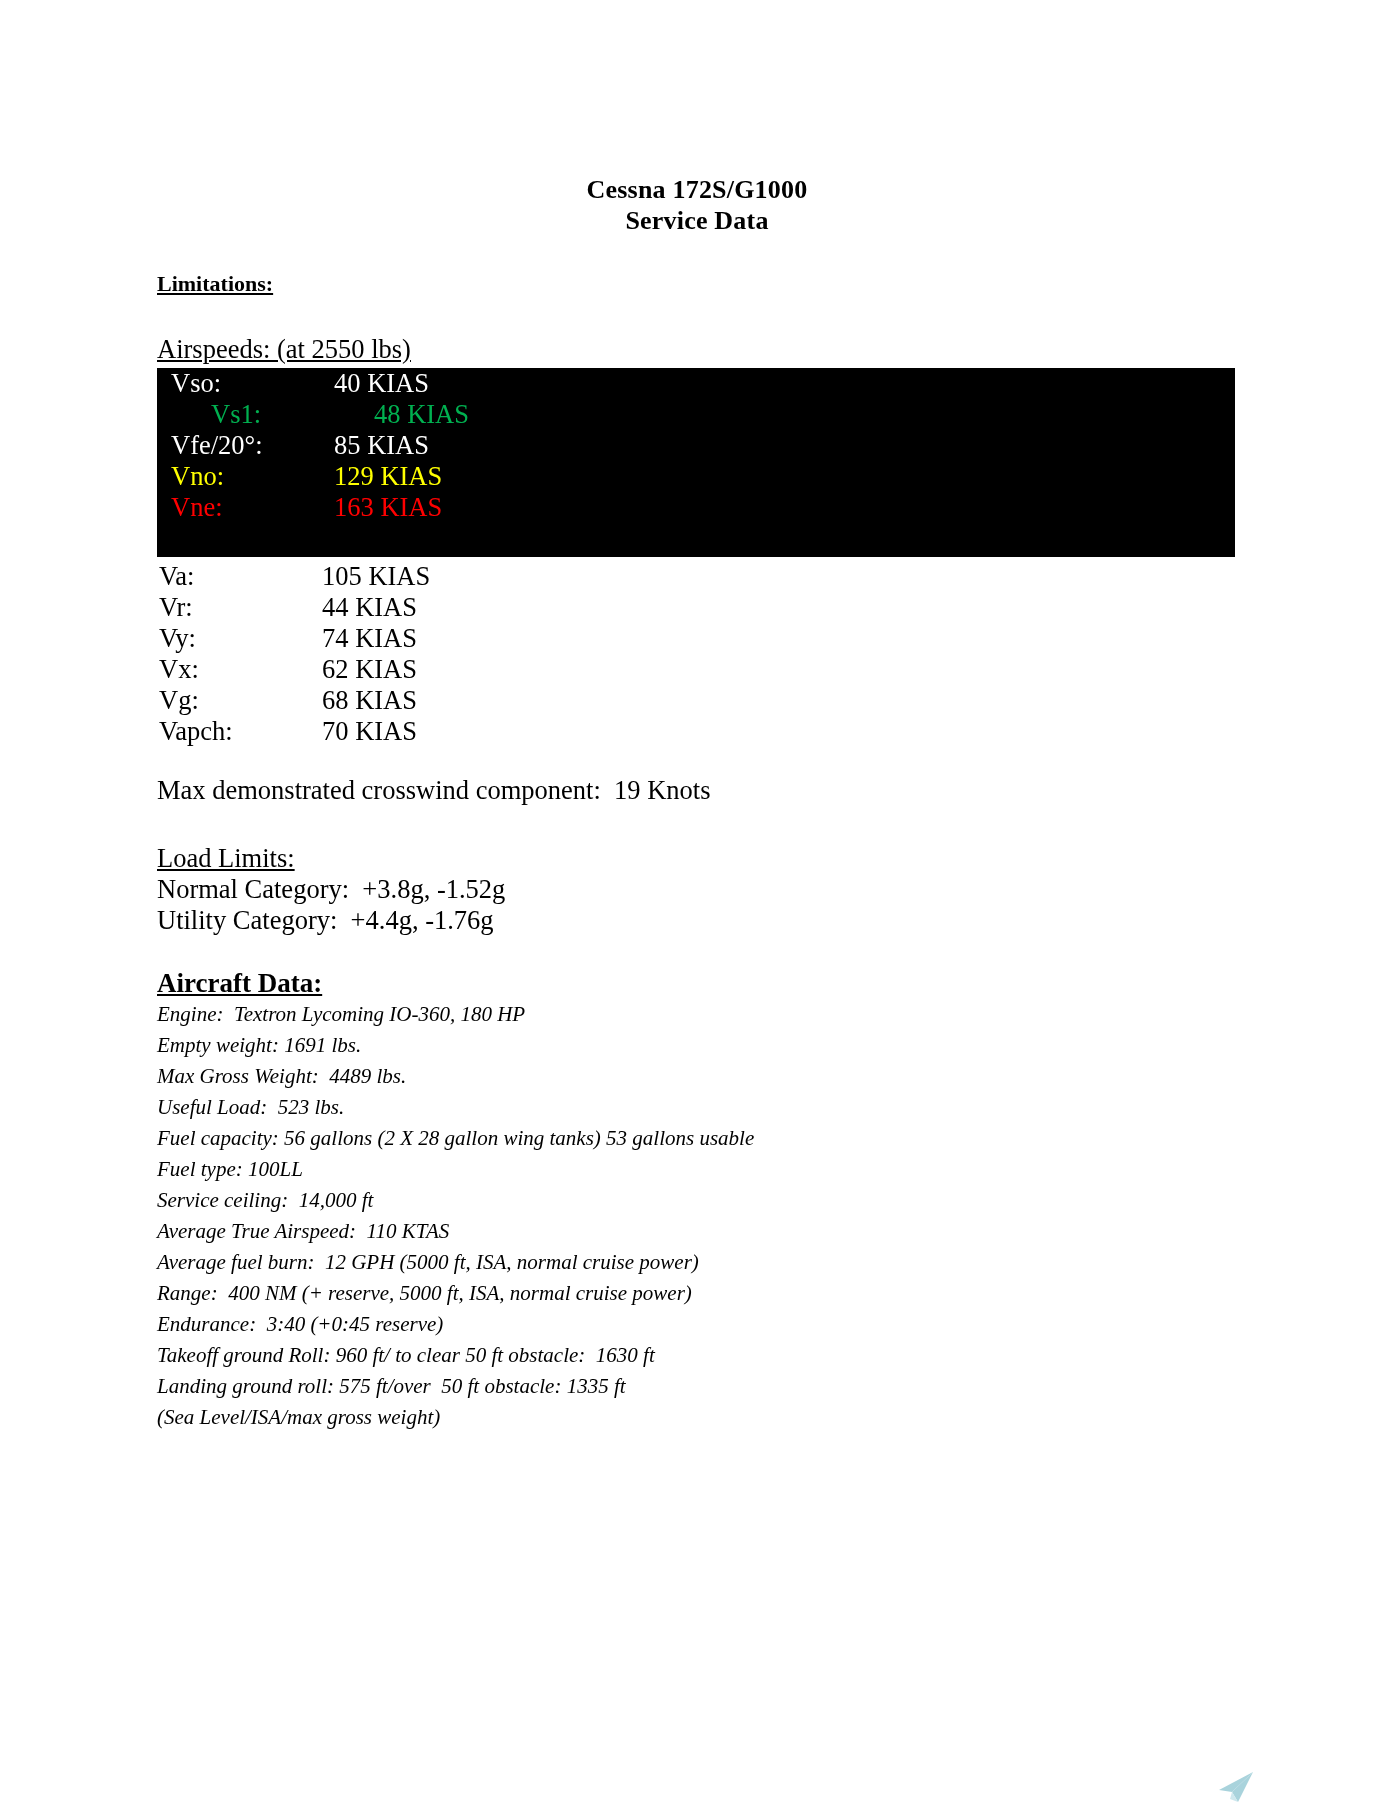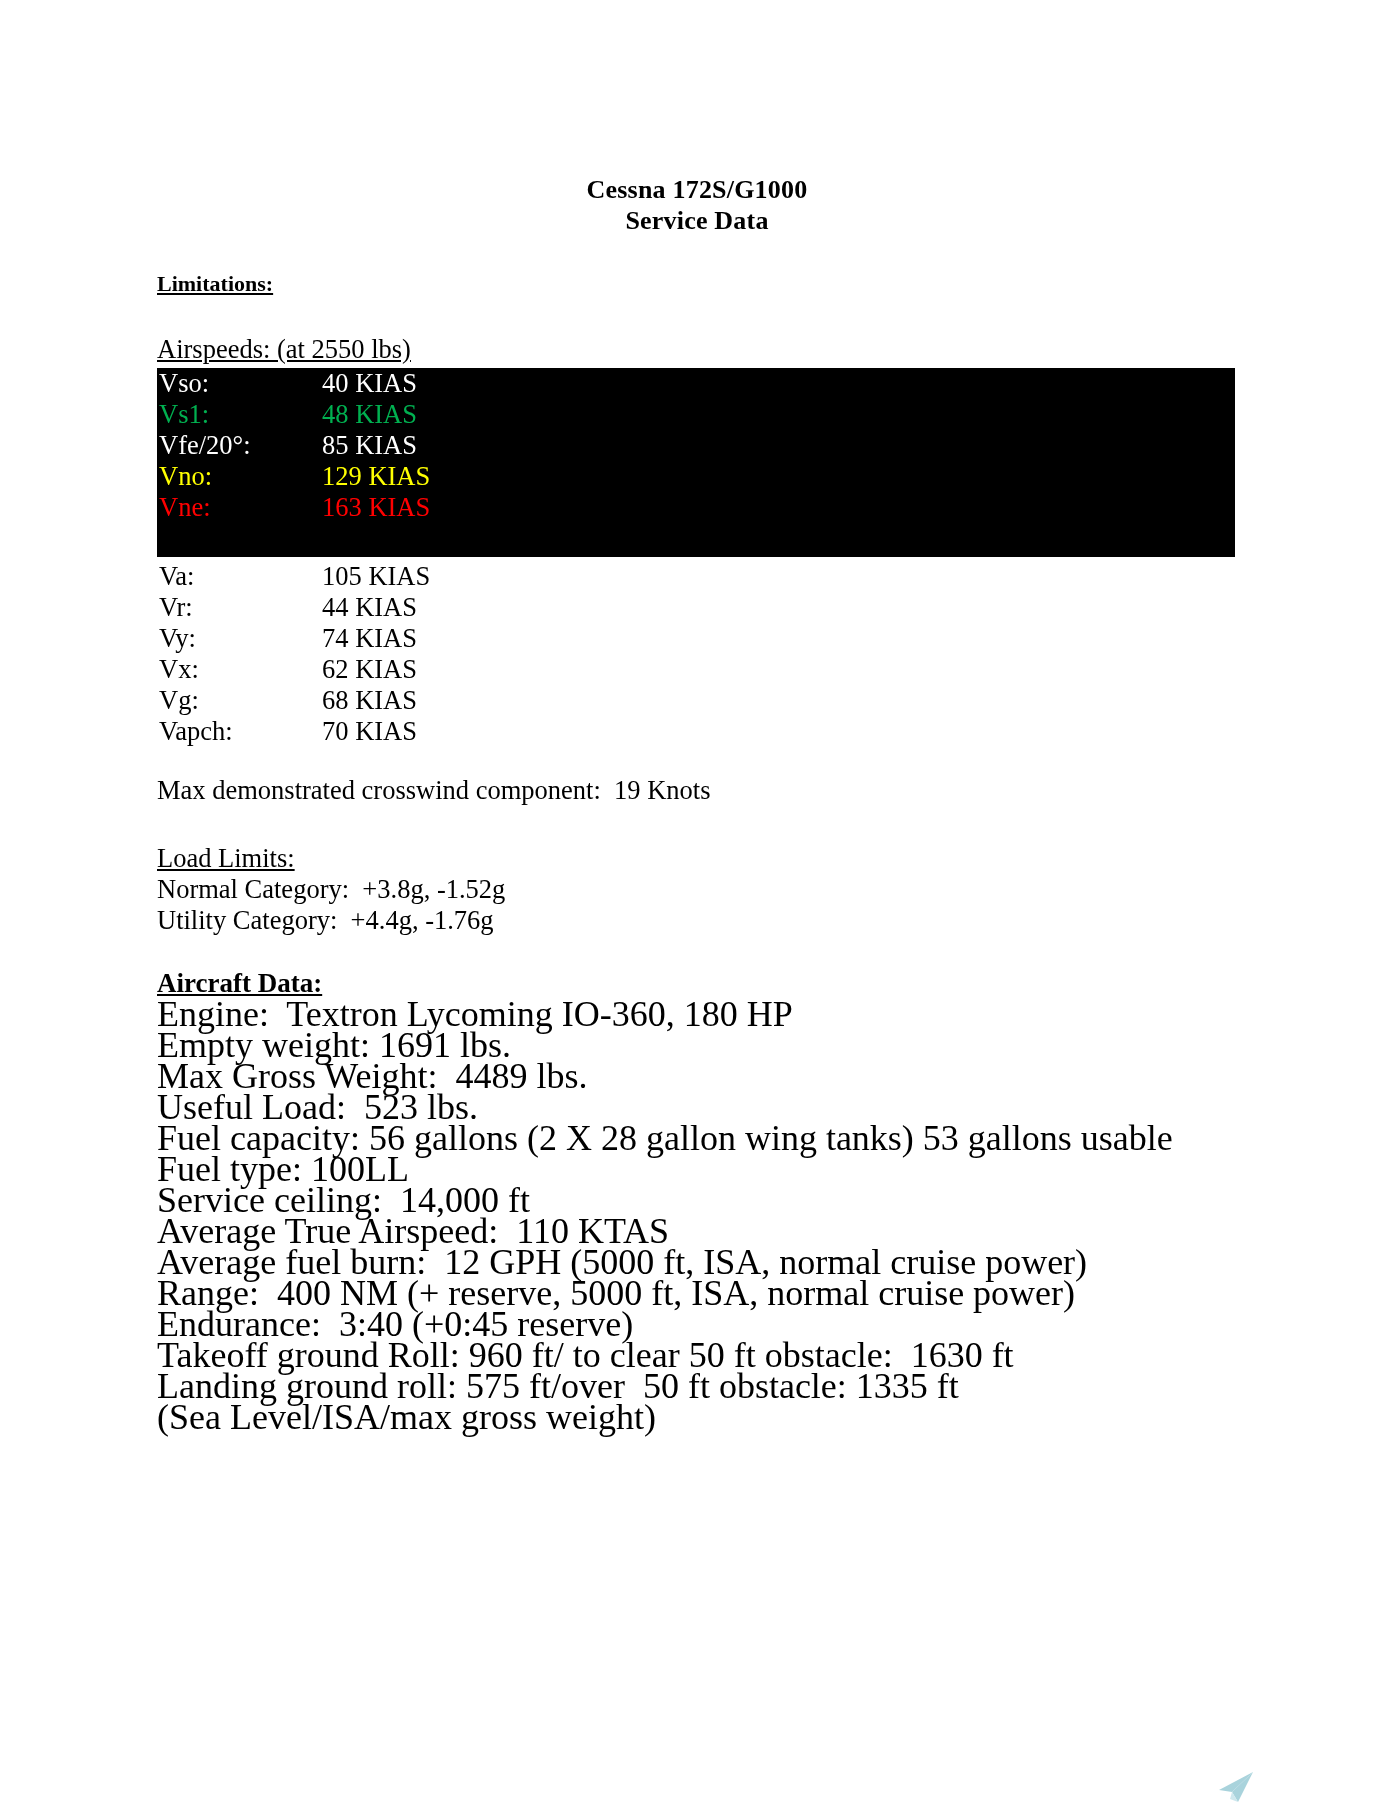--- a/index.html
+++ b/index.html
@@ -80,21 +80,21 @@
     height: 189px;
     background: #000000;
   }
   .spd-row {
     position: relative;
     height: 31px;
     line-height: 31px;
     font-size: 26.5px;
     white-space: pre;
   }
-  .hl-block .spd-row { padding-left: 2px; }
+  .hl-block .spd-row { padding-left: 14px; }
   .spd-row .spd-label {
     display: inline-block;
     width: 163px;
   }
   .spd-row .spd-value {
     display: inline-block;
   }
 
   
   .plain-rows {
@@ -108,22 +108,23 @@
   #crosswind-line { top: 759px; }
   #load-limits-heading { top: 827px; }
   #load-normal { top: 858px; }
   #load-utility { top: 889px; }
   #aircraft-data-heading { top: 952px; font-size: 27px; }
 
   .data-list {
     position: absolute;
     left: 157px;
     top: 983px;
-    font-size: 36px;
-    line-height: 31px;
+    font-size: 21px;
+    line-height: 31px;
+    font-style: italic;
   }
   .data-list .data-line {
     white-space: pre;
     height: 31px;
     line-height: 31px;
   }
 
   
   .plane-icon {
     position: absolute;
@@ -143,21 +144,21 @@
       <span>Cessna 172S/G1000</span>
       <span class="line2">Service Data</span>
     </div>
 
     <div class="block heading-bold-ul" id="limitations-heading">Limitations:</div>
 
     <div class="block heading-ul" id="airspeeds-heading">Airspeeds: (at 2550 lbs)</div>
 
     <div class="hl-block" id="airspeeds-highlighted" style="background: rgb(0, 0, 0);">
         <div class="spd-row" style="color: rgb(255, 255, 255);"><span class="spd-label">Vso:</span><span class="spd-value">40 KIAS</span></div>
-        <div class="spd-row" style="color: rgb(0, 176, 80);"><span class="spd-label">Vs1:</span><span class="spd-value">48 KIAS</span></div>
+        <div class="spd-row" style="color: rgb(0, 176, 80); margin-left: 40px;"><span class="spd-label">Vs1:</span><span class="spd-value">48 KIAS</span></div>
         <div class="spd-row" style="color: rgb(255, 255, 255);"><span class="spd-label">Vfe/20°:</span><span class="spd-value">85 KIAS</span></div>
         <div class="spd-row" style="color: rgb(255, 255, 0);"><span class="spd-label">Vno:</span><span class="spd-value">129 KIAS</span></div>
         <div class="spd-row" style="color: rgb(255, 0, 0);"><span class="spd-label">Vne:</span><span class="spd-value">163 KIAS</span></div>
       </div>
 
     <div class="plain-rows" id="airspeeds-plain">
         <div class="spd-row"><span class="spd-label">Va:</span><span class="spd-value">105 KIAS</span></div>
         <div class="spd-row"><span class="spd-label">Vr:</span><span class="spd-value">44 KIAS</span></div>
         <div class="spd-row"><span class="spd-label">Vy:</span><span class="spd-value">74 KIAS</span></div>
         <div class="spd-row"><span class="spd-label">Vx:</span><span class="spd-value">62 KIAS</span></div>

